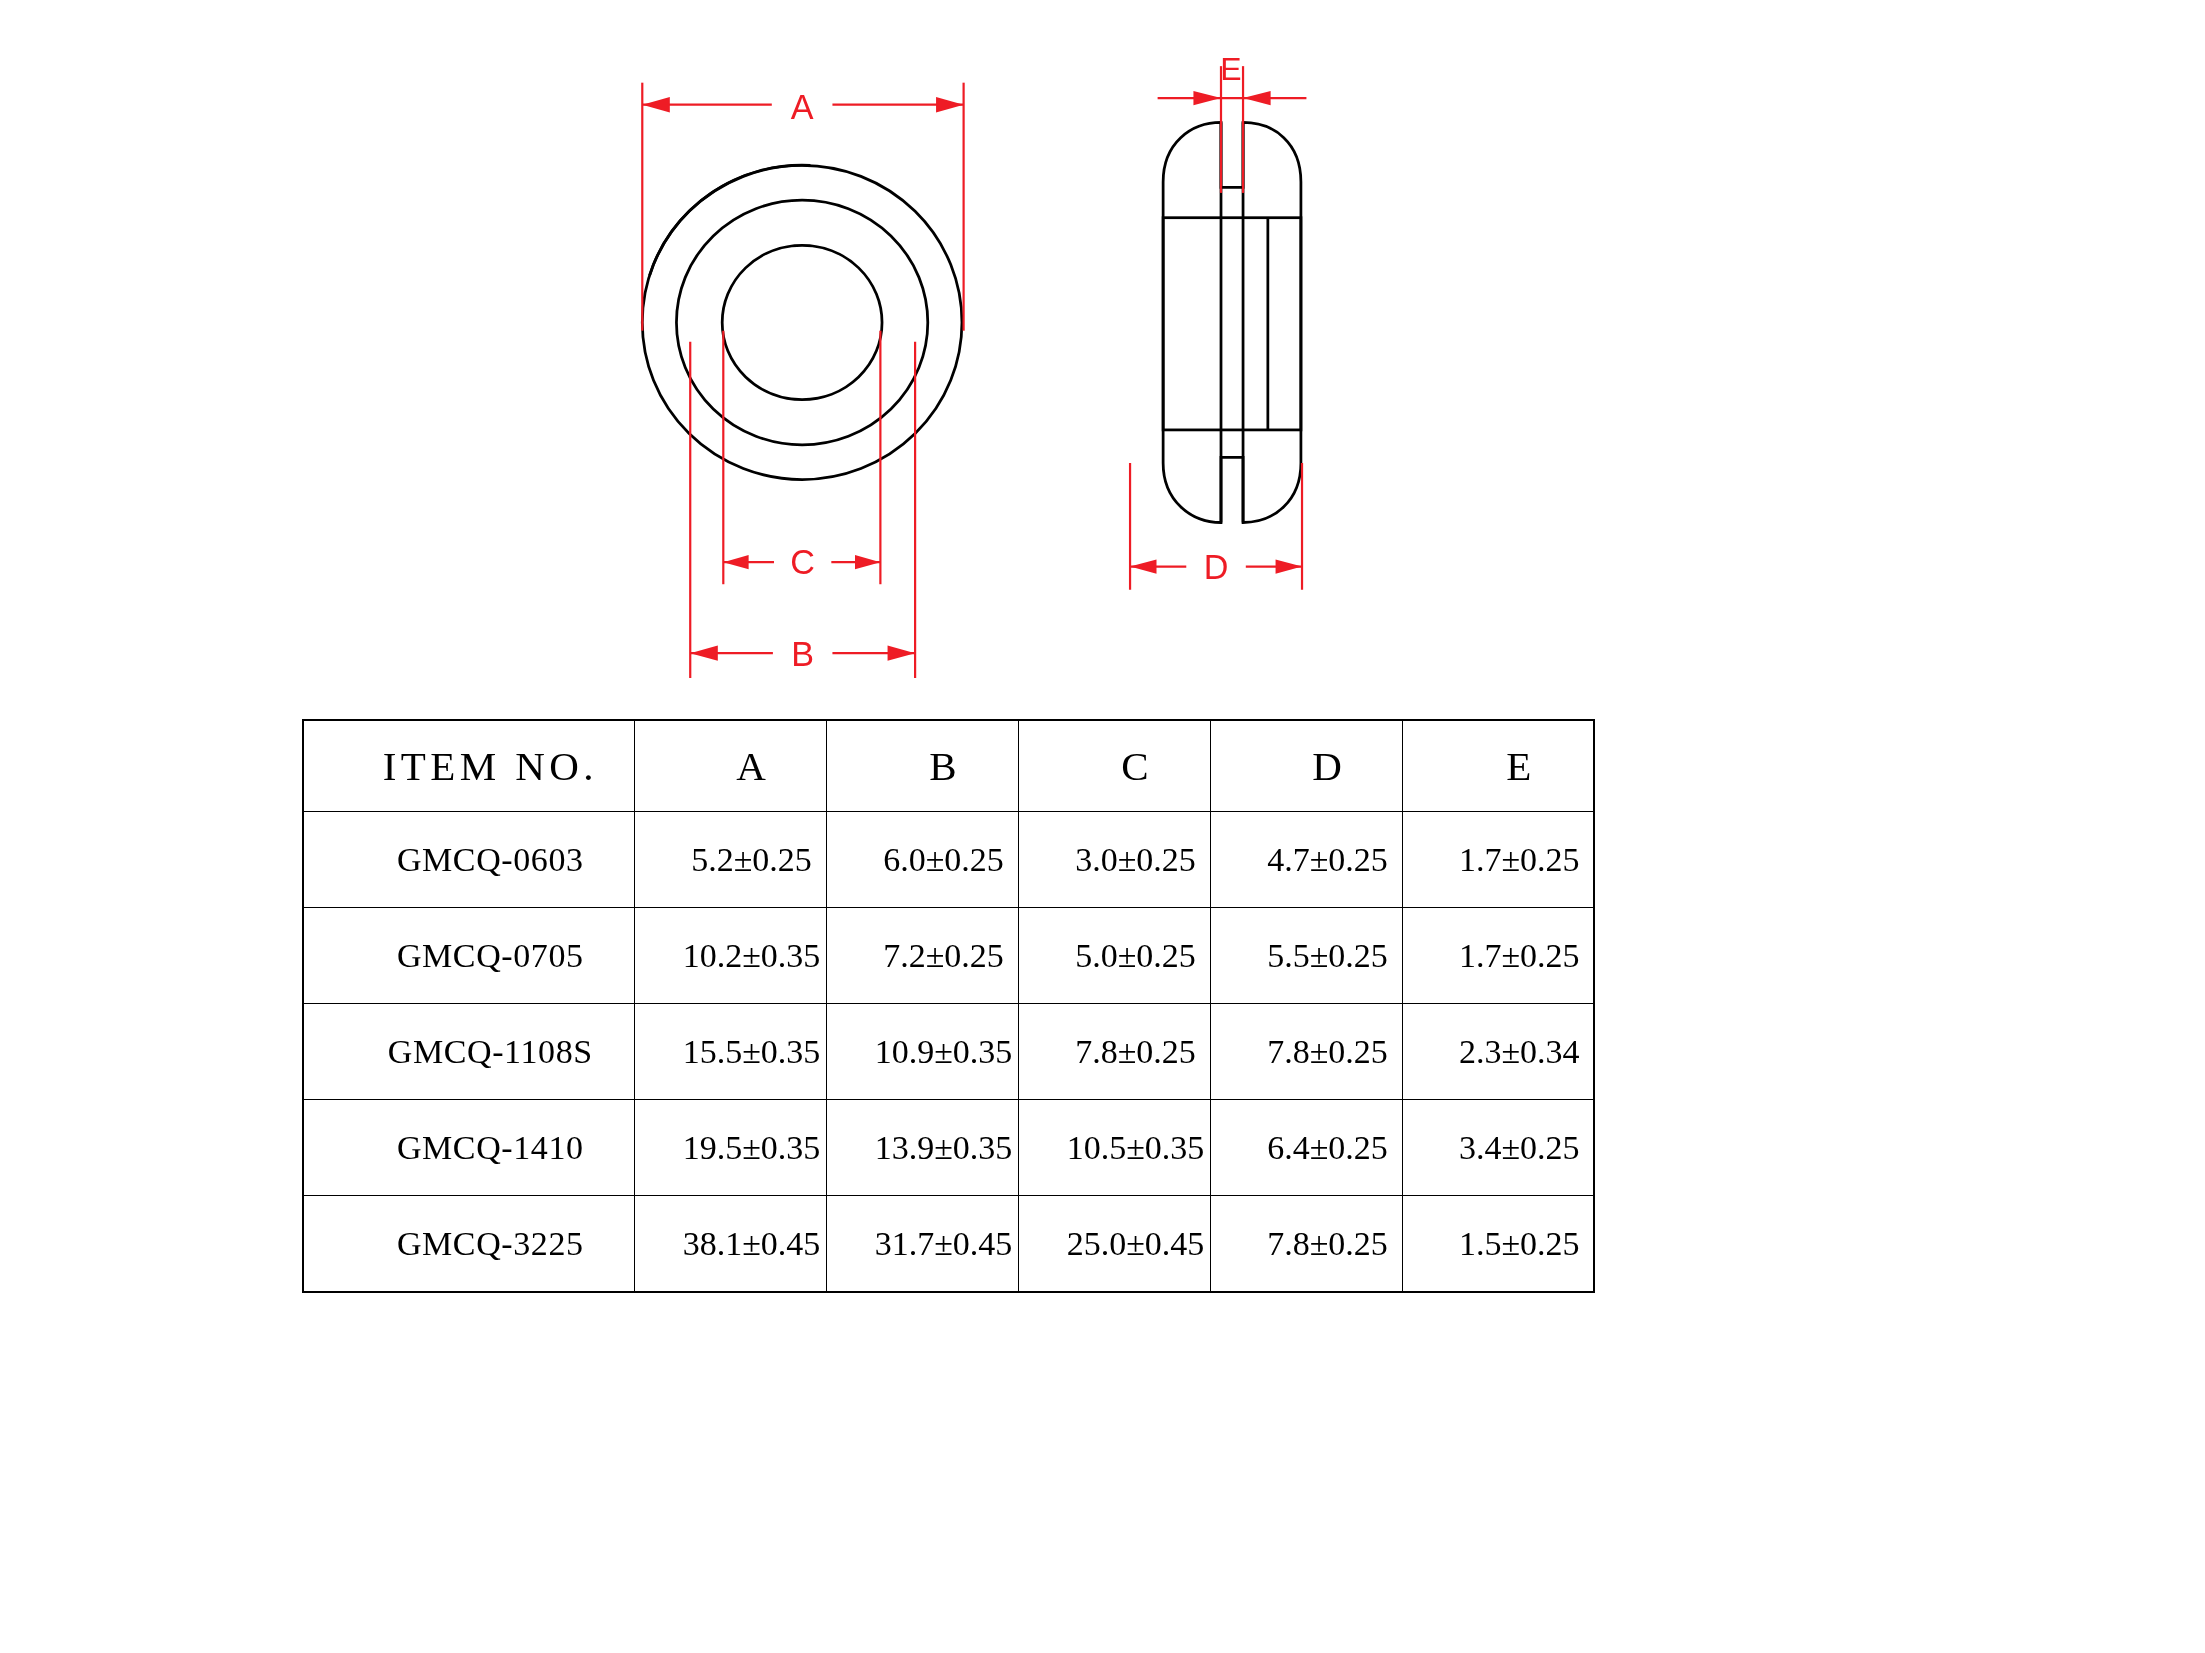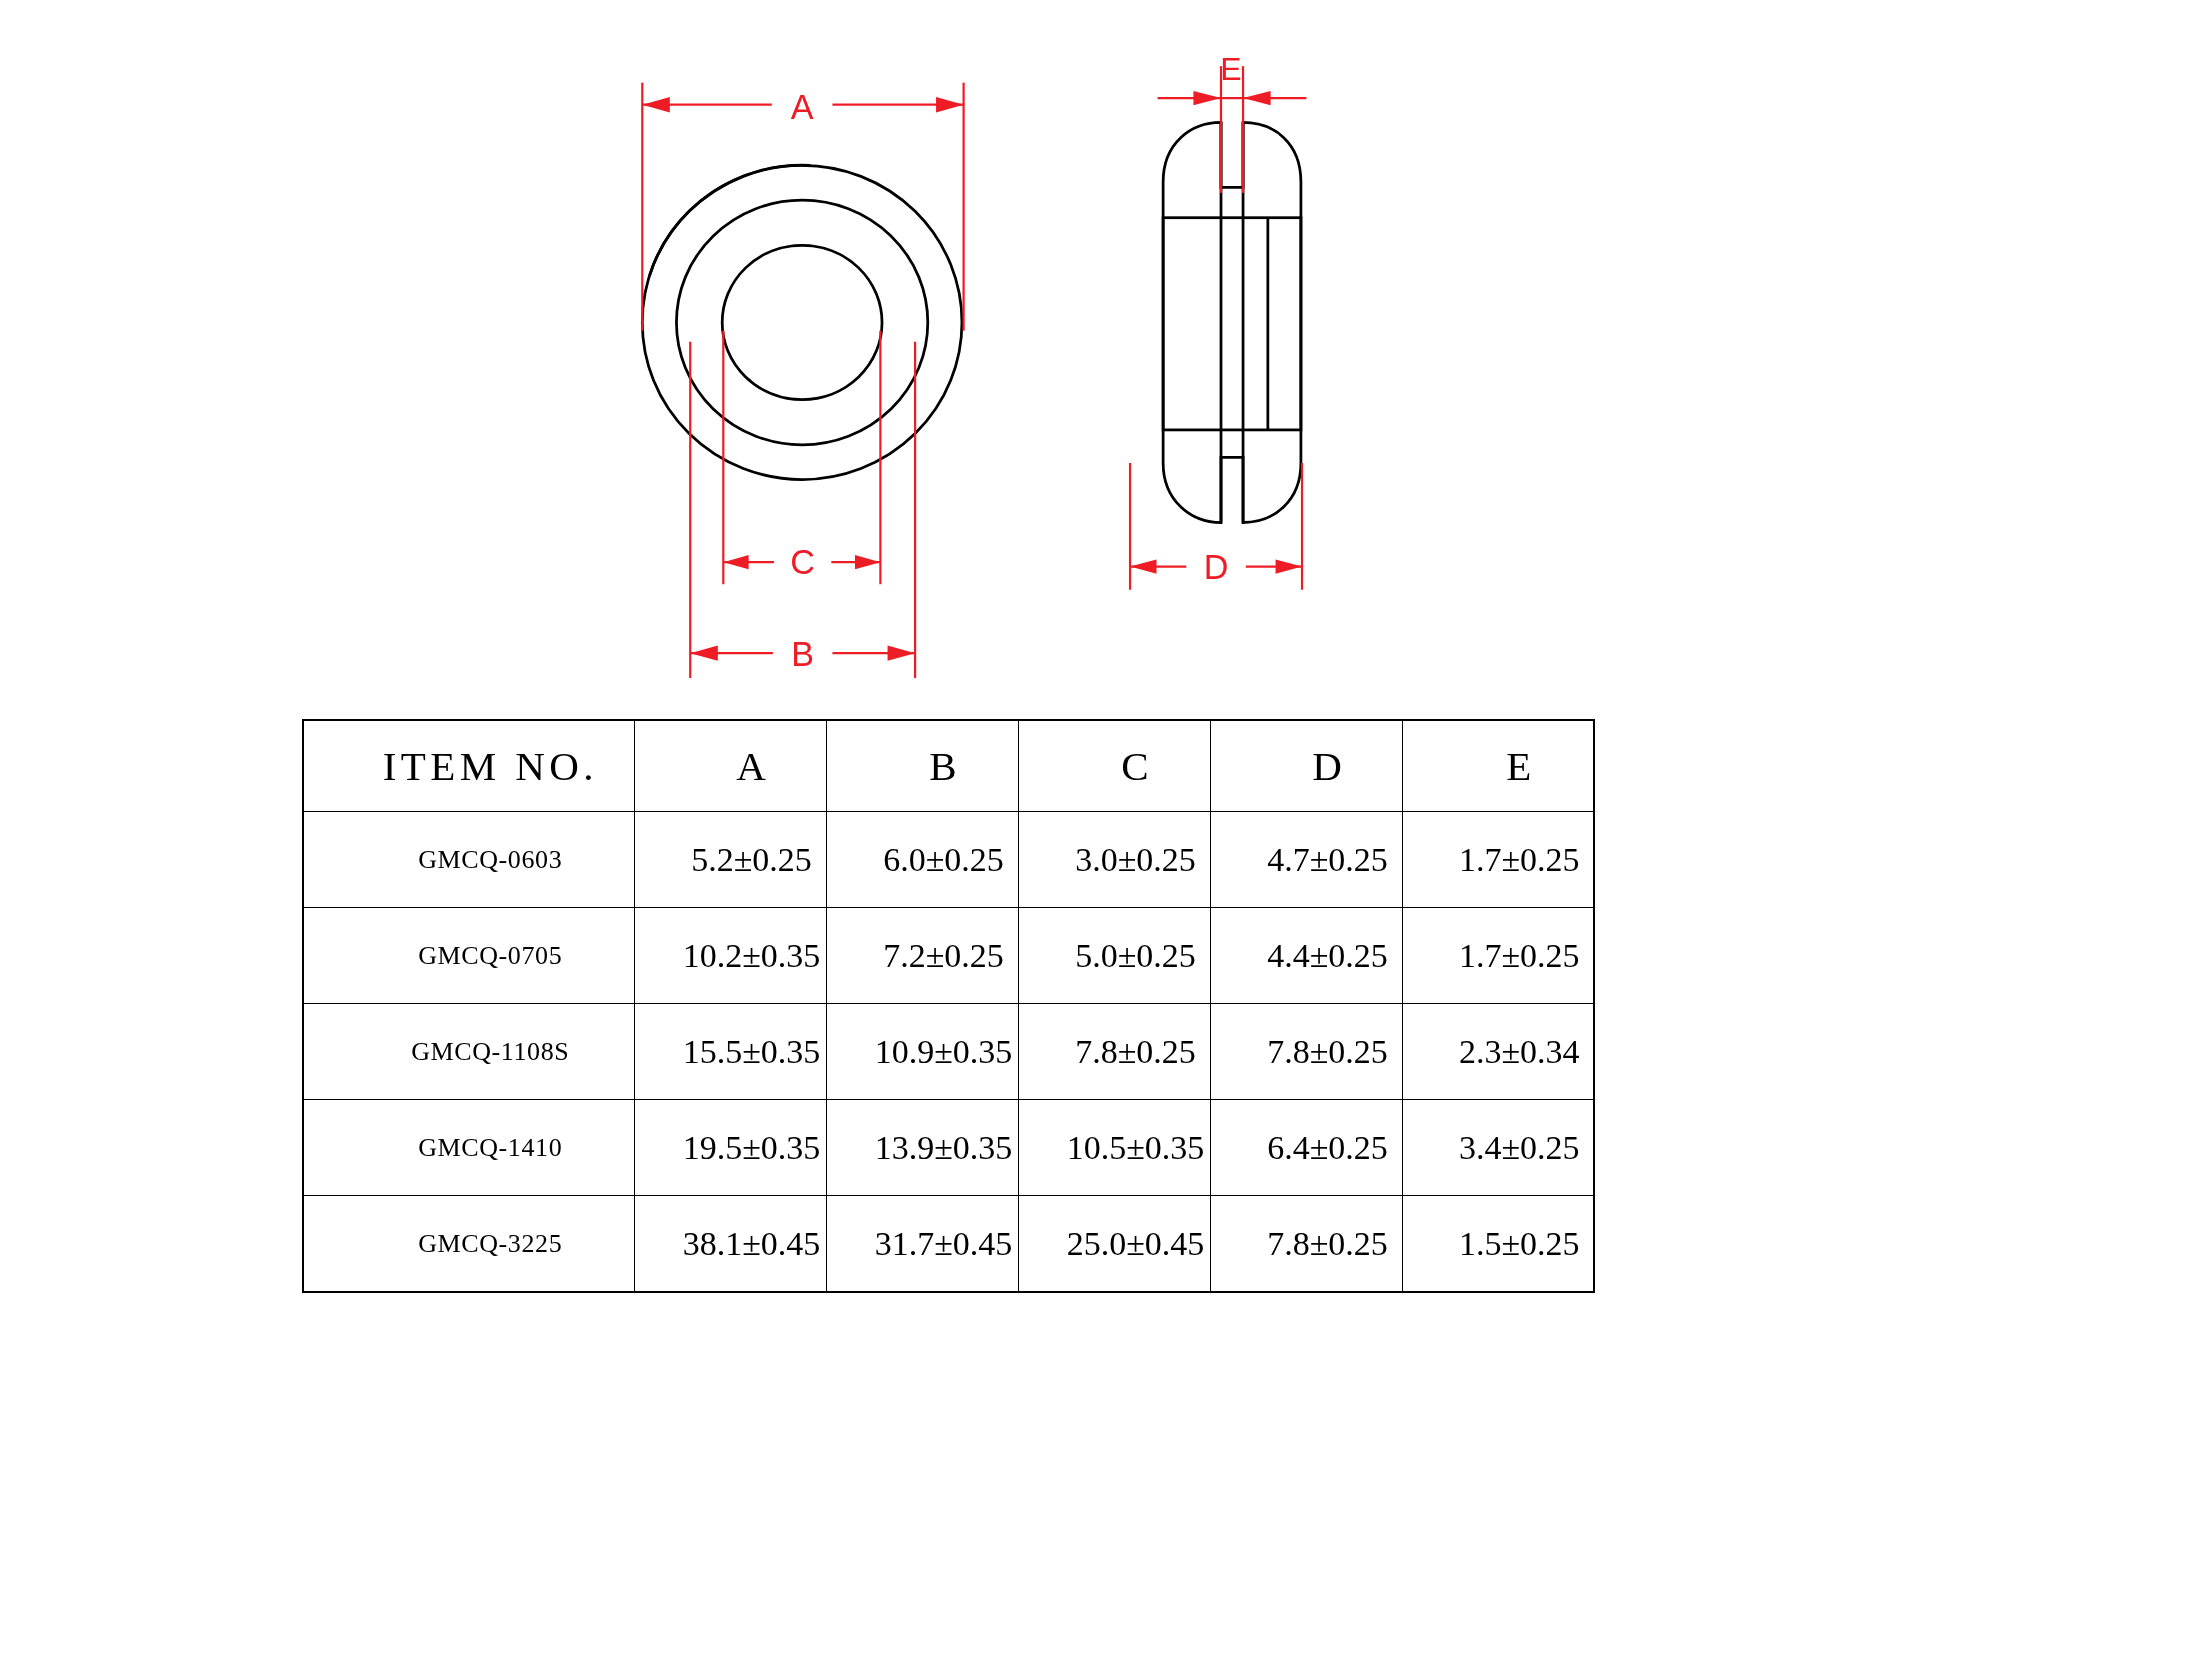--- a/index.html
+++ b/index.html
@@ -59,21 +59,21 @@
   }
   table.spec-table thead th.item-head {
     font-size: 41px;
     letter-spacing: 4.4px;
   }
   table.spec-table tbody td {
     height: 93px;
     font-size: 34px;
   }
   table.spec-table tbody td.item-cell {
-    font-size: 26px;
+    font-size: 34px;
     letter-spacing: 0.6px;
   }
   col.c-item { width: 331px; }
   col.c-a { width: 192px; }
   col.c-b { width: 192px; }
   col.c-c { width: 192px; }
   col.c-d { width: 192px; }
   col.c-e { width: 192px; }
 
   
@@ -189,21 +189,21 @@
         <td>6.0±0.25</td>
         <td>3.0±0.25</td>
         <td>4.7±0.25</td>
         <td>1.7±0.25</td>
       </tr>
       <tr>
         <td class="item-cell">GMCQ-0705</td>
         <td>10.2±0.35</td>
         <td>7.2±0.25</td>
         <td>5.0±0.25</td>
-        <td>4.4±0.25</td>
+        <td>5.5±0.25</td>
         <td>1.7±0.25</td>
       </tr>
       <tr>
         <td class="item-cell">GMCQ-1108S</td>
         <td>15.5±0.35</td>
         <td>10.9±0.35</td>
         <td>7.8±0.25</td>
         <td>7.8±0.25</td>
         <td>2.3±0.34</td>
       </tr>

